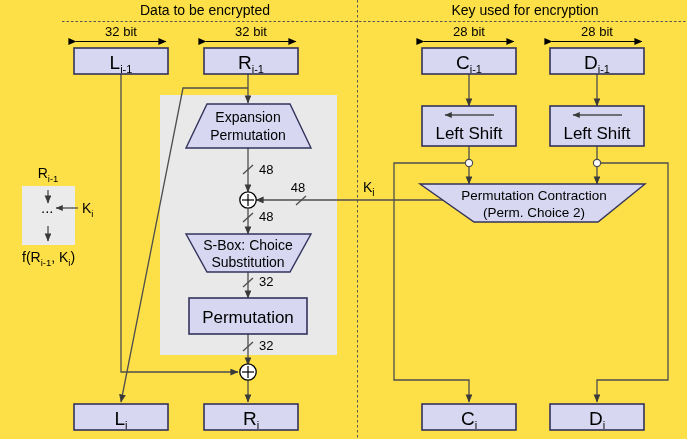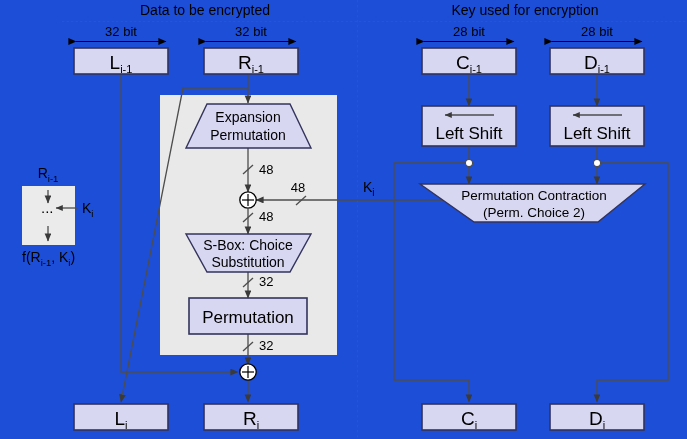--- a/index.html
+++ b/index.html
@@ -1,19 +1,19 @@
 <!DOCTYPE html>
 <html><head>
 <meta charset="utf-8">
 <style>
   html,body{margin:0;padding:0;background:#ffffff;}
   #root{
     position:relative;
     width:687px;height:439px;
-    background:#1d4ed8;
+    background:#fde047;
     font-family:"Liberation Sans", sans-serif;
     overflow:hidden;
   }
   svg{display:block;}
   .lbl{font-family:"Liberation Sans", sans-serif;fill:#000000;}
 </style>
 </head>
 <body>
 
 <div id="root">

